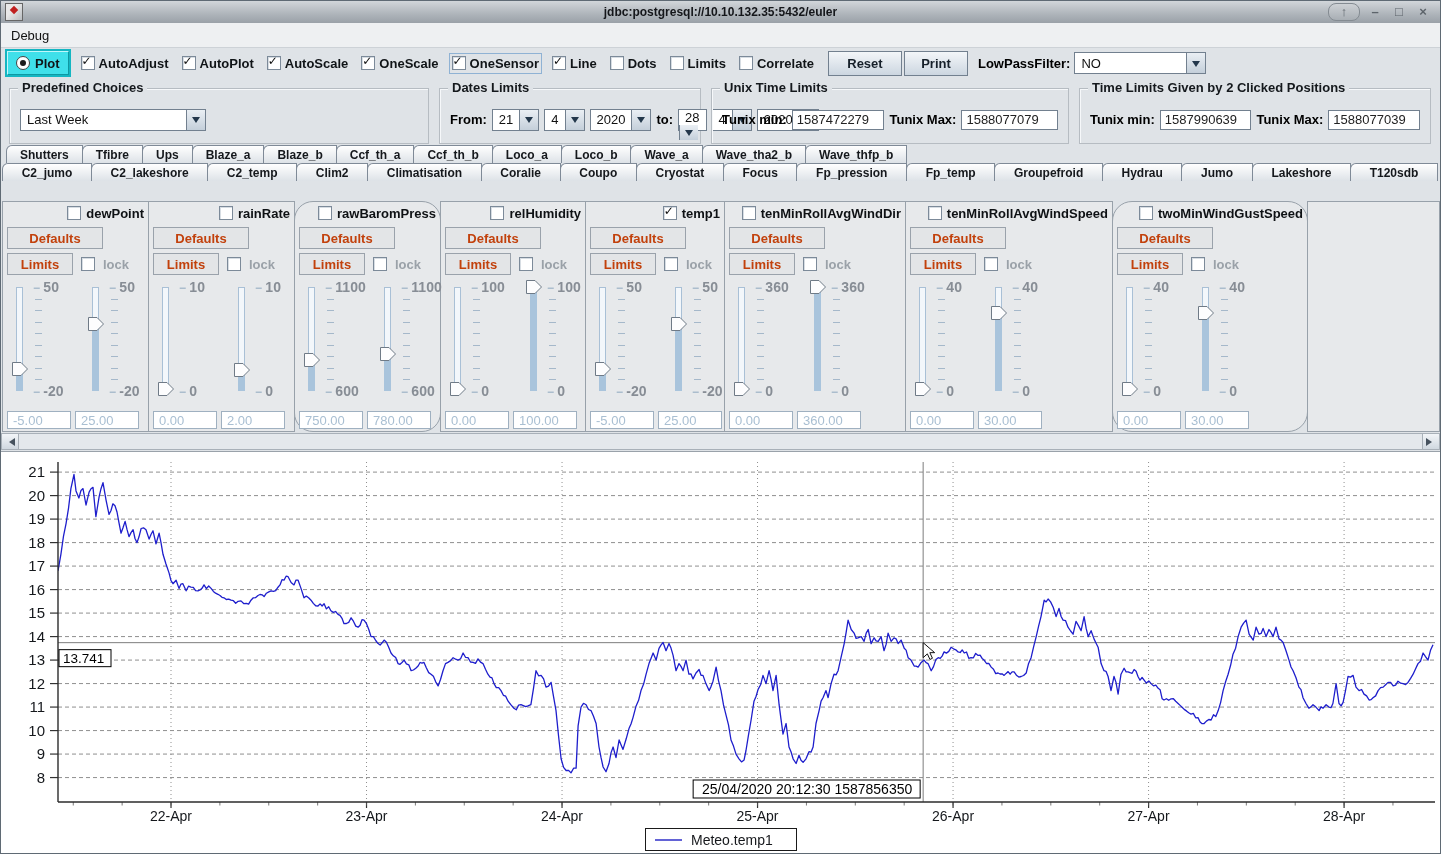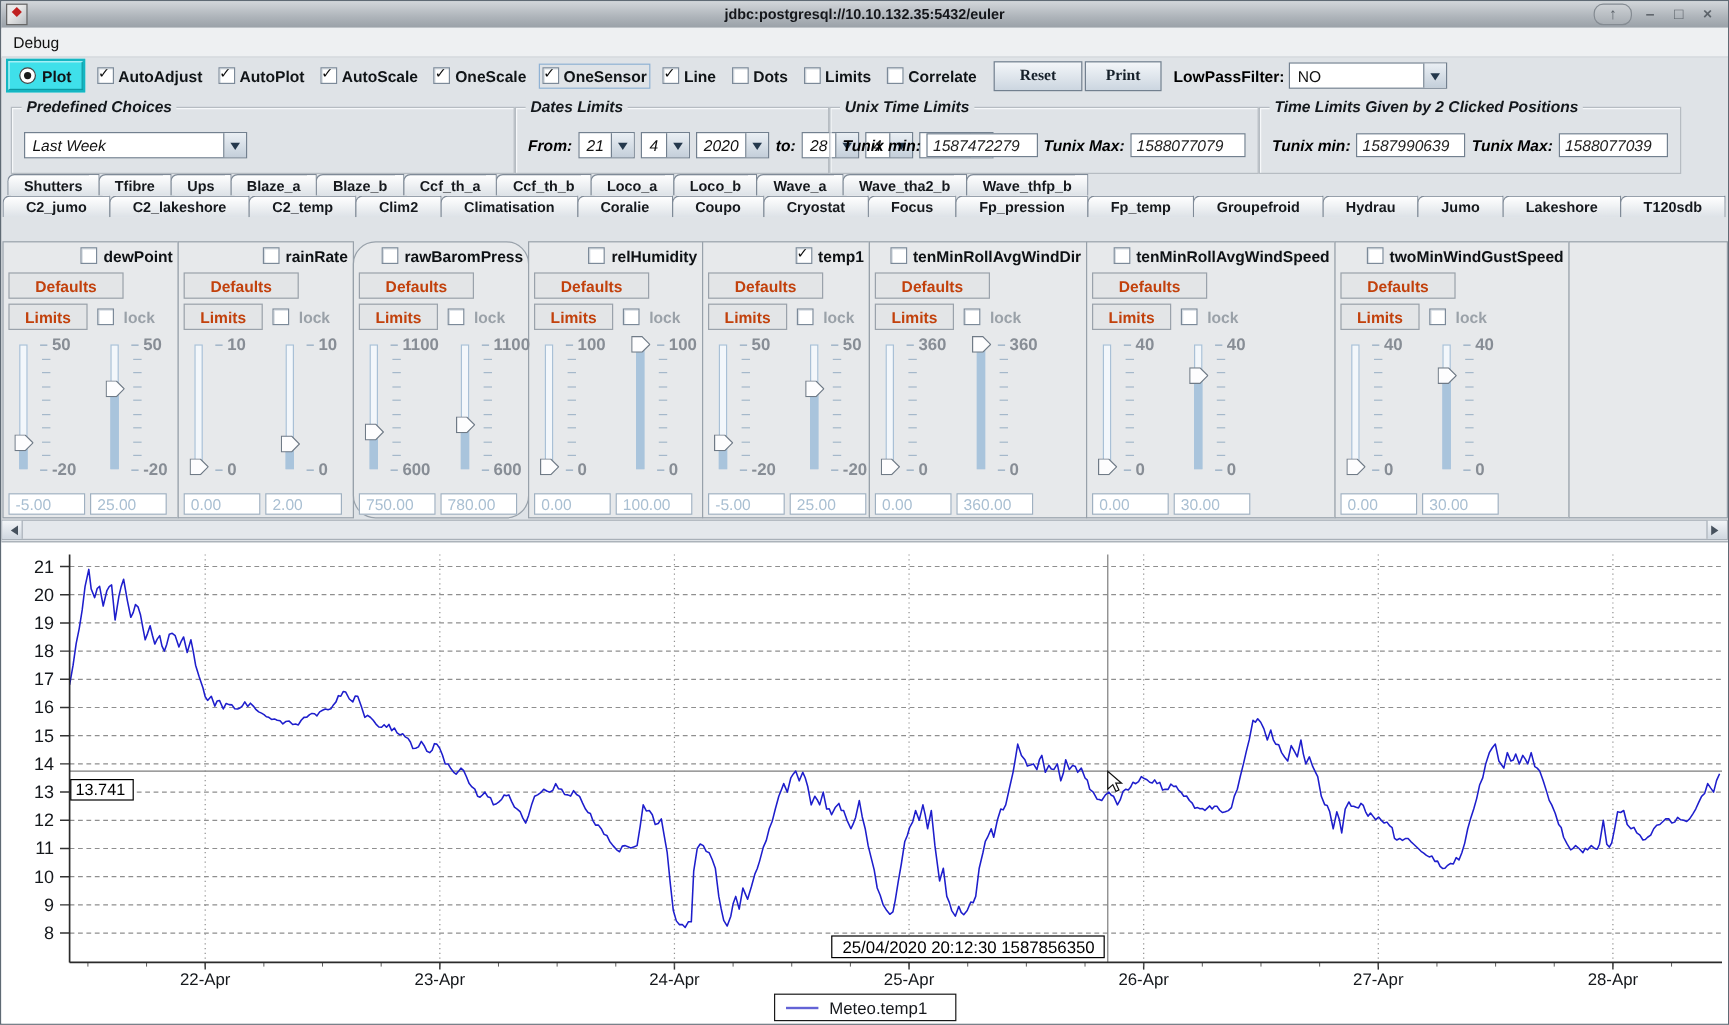--- a/index.html
+++ b/index.html
@@ -39,33 +39,33 @@
   .cbitem{display:flex;align-items:center;gap:4px;}
   .cbitem.focused{outline:1px solid #8fb2d4;outline-offset:2px;}
   .cb{width:12px;height:12px;background:#fff;border:1px solid #7c8a99;flex:none;
     display:inline-flex;align-items:center;justify-content:center;
     box-shadow:inset 1px 1px 0 #d7dde3;position:relative;}
   .cb.checked::after{content:"\2713";font-size:12px;font-weight:bold;color:#0c0c0c;
     position:absolute;top:-3px;left:0px;}
   .cblabel{font-weight:bold;font-size:13px;color:#101417;white-space:nowrap;}
   .btn{background:linear-gradient(#f3f6f9,#ccd6e0);border:1px solid #72808f;
     font-weight:bold;font-size:13px;color:#16202a;height:25px;display:flex;
-    align-items:center;justify-content:center;font-family:Liberation Serif, serif;}
+    align-items:center;justify-content:center;font-family:Liberation Sans, sans-serif;}
   .btn.reset{width:74px;margin-left:14px;}
   .btn.print{width:64px;margin-left:2px;}
   .lpflabel{font-weight:bold;font-size:13px;margin-left:10px;white-space:nowrap;}
   
   .combo{display:inline-flex;height:22px;border:1px solid #72808f;background:#fff;box-sizing:border-box;}
   .combo-text{font-size:13px;color:#111;padding:0 6px;display:flex;align-items:center;flex:1;white-space:nowrap;}
   .combo-btn{width:18px;background:linear-gradient(#eaeff4,#c4cfda);border-left:1px solid #72808f;
     display:flex;align-items:center;justify-content:center;flex:none;}
   .combo-btn::after{content:"";border:4px solid transparent;border-top:6px solid #24384c;margin-top:5px;}
   
   .groupsrow{position:absolute;top:78px;left:0;right:0;height:66px;display:flex;
-    padding-left:8px;align-items:flex-end;font-style:italic;}
+    padding-left:8px;gap:10px;align-items:center;}
   .group{position:relative;border:1px solid #b6bcc2;box-shadow:inset 1px 1px 0 #f6f8fa;
     height:56px;margin-top:7px;box-sizing:border-box;display:flex;align-items:center;
     gap:5px;padding:8px 10px 0 10px;}
   .gtitle{position:absolute;top:-9px;left:8px;background:#dfe3e7;padding:0 4px;
     font-weight:bold;font-size:13px;color:#14181c;white-space:nowrap;}
   .flabel{font-weight:bold;font-size:13px;white-space:nowrap;}
   .tf{height:20px;border:1px solid #72808f;background:#fff;font-size:13px;color:#222;
     padding:0 4px;display:flex;align-items:center;box-sizing:border-box;}
   
   .tabs{position:absolute;top:144px;left:0;right:0;text-align:center;}
@@ -215,21 +215,21 @@
       </span>
     <span class="combo" style="width:58px;">
         <span class="combo-text">4</span>
         <span class="combo-btn"></span>
       </span>
     <span class="combo" style="width:70px;">
         <span class="combo-text">2020</span>
         <span class="combo-btn"></span>
       </span>
     <span class="flabel">to:</span>
-    <span class="combo" style="width:58px;">
+    <span class="combo" style="width:58px;flex-direction:column;">
         <span class="combo-text">28</span>
         <span class="combo-btn"></span>
       </span>
     <span class="combo" style="width:58px;">
         <span class="combo-text">4</span>
         <span class="combo-btn"></span>
       </span>
     <span class="combo" style="width:70px;">
         <span class="combo-text">2020</span>
         <span class="combo-btn"></span>
@@ -652,21 +652,21 @@
             </svg></div>
           <span class="sl top">40</span>
           <span class="sl bot">0</span>
         </div>
       </div>
       <div class="vrow">
         <div class="vf">0.00</div>
         <div class="vf">30.00</div>
       </div>
     </div>
-    <div class="panel" style="width: 196px;">
+    <div class="panel" style="width: 196px; border-radius: 20px;">
       <div class="phead">
         <span class="cb"></span>
         <span class="pname">twoMinWindGustSpeed</span>
       </div>
       <div class="smallbtn defaults">Defaults</div>
       <div class="limrow">
         <div class="smallbtn limits">Limits</div>
         <span class="cb"></span>
         <span class="locklabel">lock</span>
       </div>

